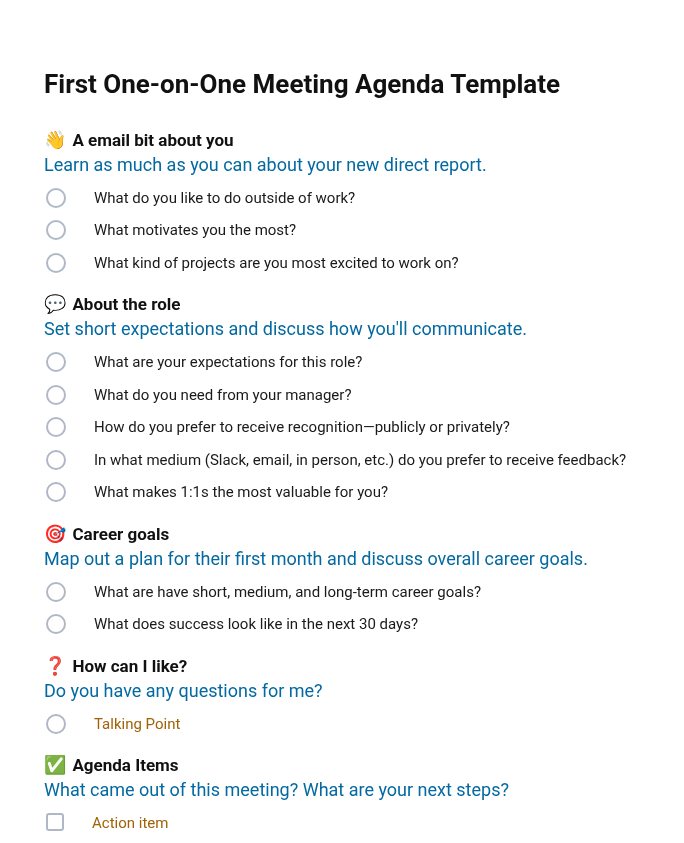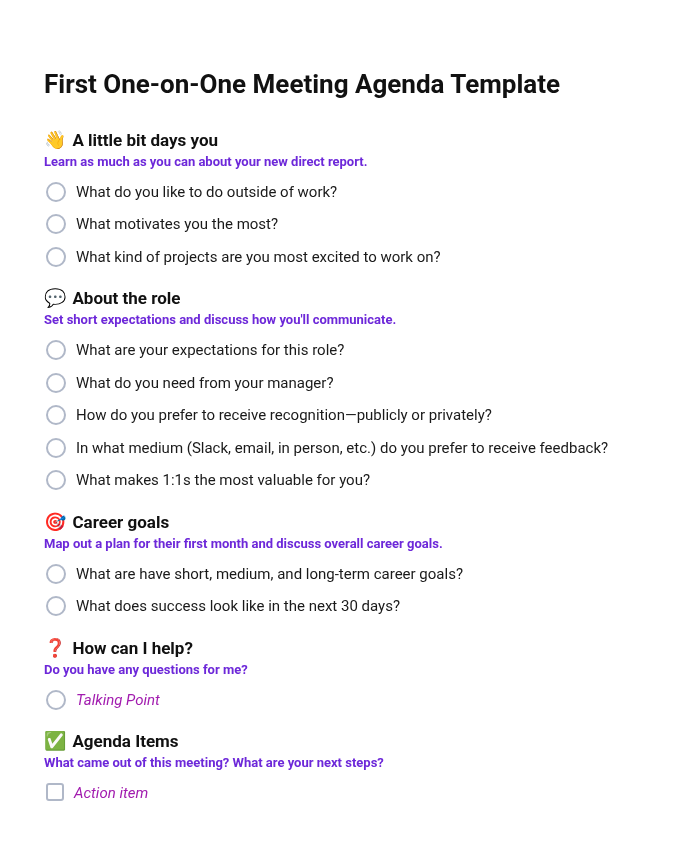--- a/index.html
+++ b/index.html
@@ -42,31 +42,30 @@
       line-height: 1;
     }
 
     .section-title {
       font-size: 17px;
       font-weight: 700;
       color: #111;
     }
 
     .section-subtitle {
-      font-size: 13px;
-      color: #6d28d9;
+      font-size: 18px;
+      color: #0369a1;
       margin-bottom: 12px;
       padding-left: 0;
-      font-weight: bold;
     }
 
     .checklist-item {
       display: flex;
       align-items: flex-start;
-      gap: 10px;
+      gap: 28px;
       margin-bottom: 10px;
       padding-left: 2px;
     }
 
     .circle-checkbox {
       width: 20px;
       height: 20px;
       border-radius: 50%;
       border: 2px solid #b0b8c8;
       flex-shrink: 0;
@@ -84,38 +83,37 @@
       background: transparent;
     }
 
     .item-text {
       font-size: 15px;
       color: #1a1a1a;
       line-height: 1.5;
     }
 
     .item-text.placeholder {
-      color: #a21caf;
-      font-style: italic;
+      color: #a16207;
     }
 
     .divider-section {
       margin-top: 8px;
     }
   </style>
 </head>
 <body>
 
 <h1 class="page-title">First One-on-One Meeting Agenda Template</h1>
 
 <div id="sections-container">
     <div class="section divider-section">
       <div class="section-header">
         <span class="section-emoji">👋</span>
-        <span class="section-title">A little bit days you</span>
+        <span class="section-title">A email bit about you</span>
       </div>
       <p class="section-subtitle">Learn as much as you can about your new direct report.</p>
       <div class="checklist-item">
         <div class="circle-checkbox"></div>
         <span class="item-text">What do you like to do outside of work?</span>
       </div>
       <div class="checklist-item">
         <div class="circle-checkbox"></div>
         <span class="item-text">What motivates you the most?</span>
       </div>
@@ -162,21 +160,21 @@
         <span class="item-text">What are have short, medium, and long-term career goals?</span>
       </div>
       <div class="checklist-item">
         <div class="circle-checkbox"></div>
         <span class="item-text">What does success look like in the next 30 days?</span>
       </div>
     </div>
     <div class="section divider-section">
       <div class="section-header">
         <span class="section-emoji">❓</span>
-        <span class="section-title">How can I help?</span>
+        <span class="section-title">How can I like?</span>
       </div>
       <p class="section-subtitle">Do you have any questions for me?</p>
       <div class="checklist-item">
         <div class="circle-checkbox"></div>
         <span class="item-text placeholder">Talking Point</span>
       </div>
     </div>
     <div class="section divider-section">
       <div class="section-header">
         <span class="section-emoji">✅</span>

